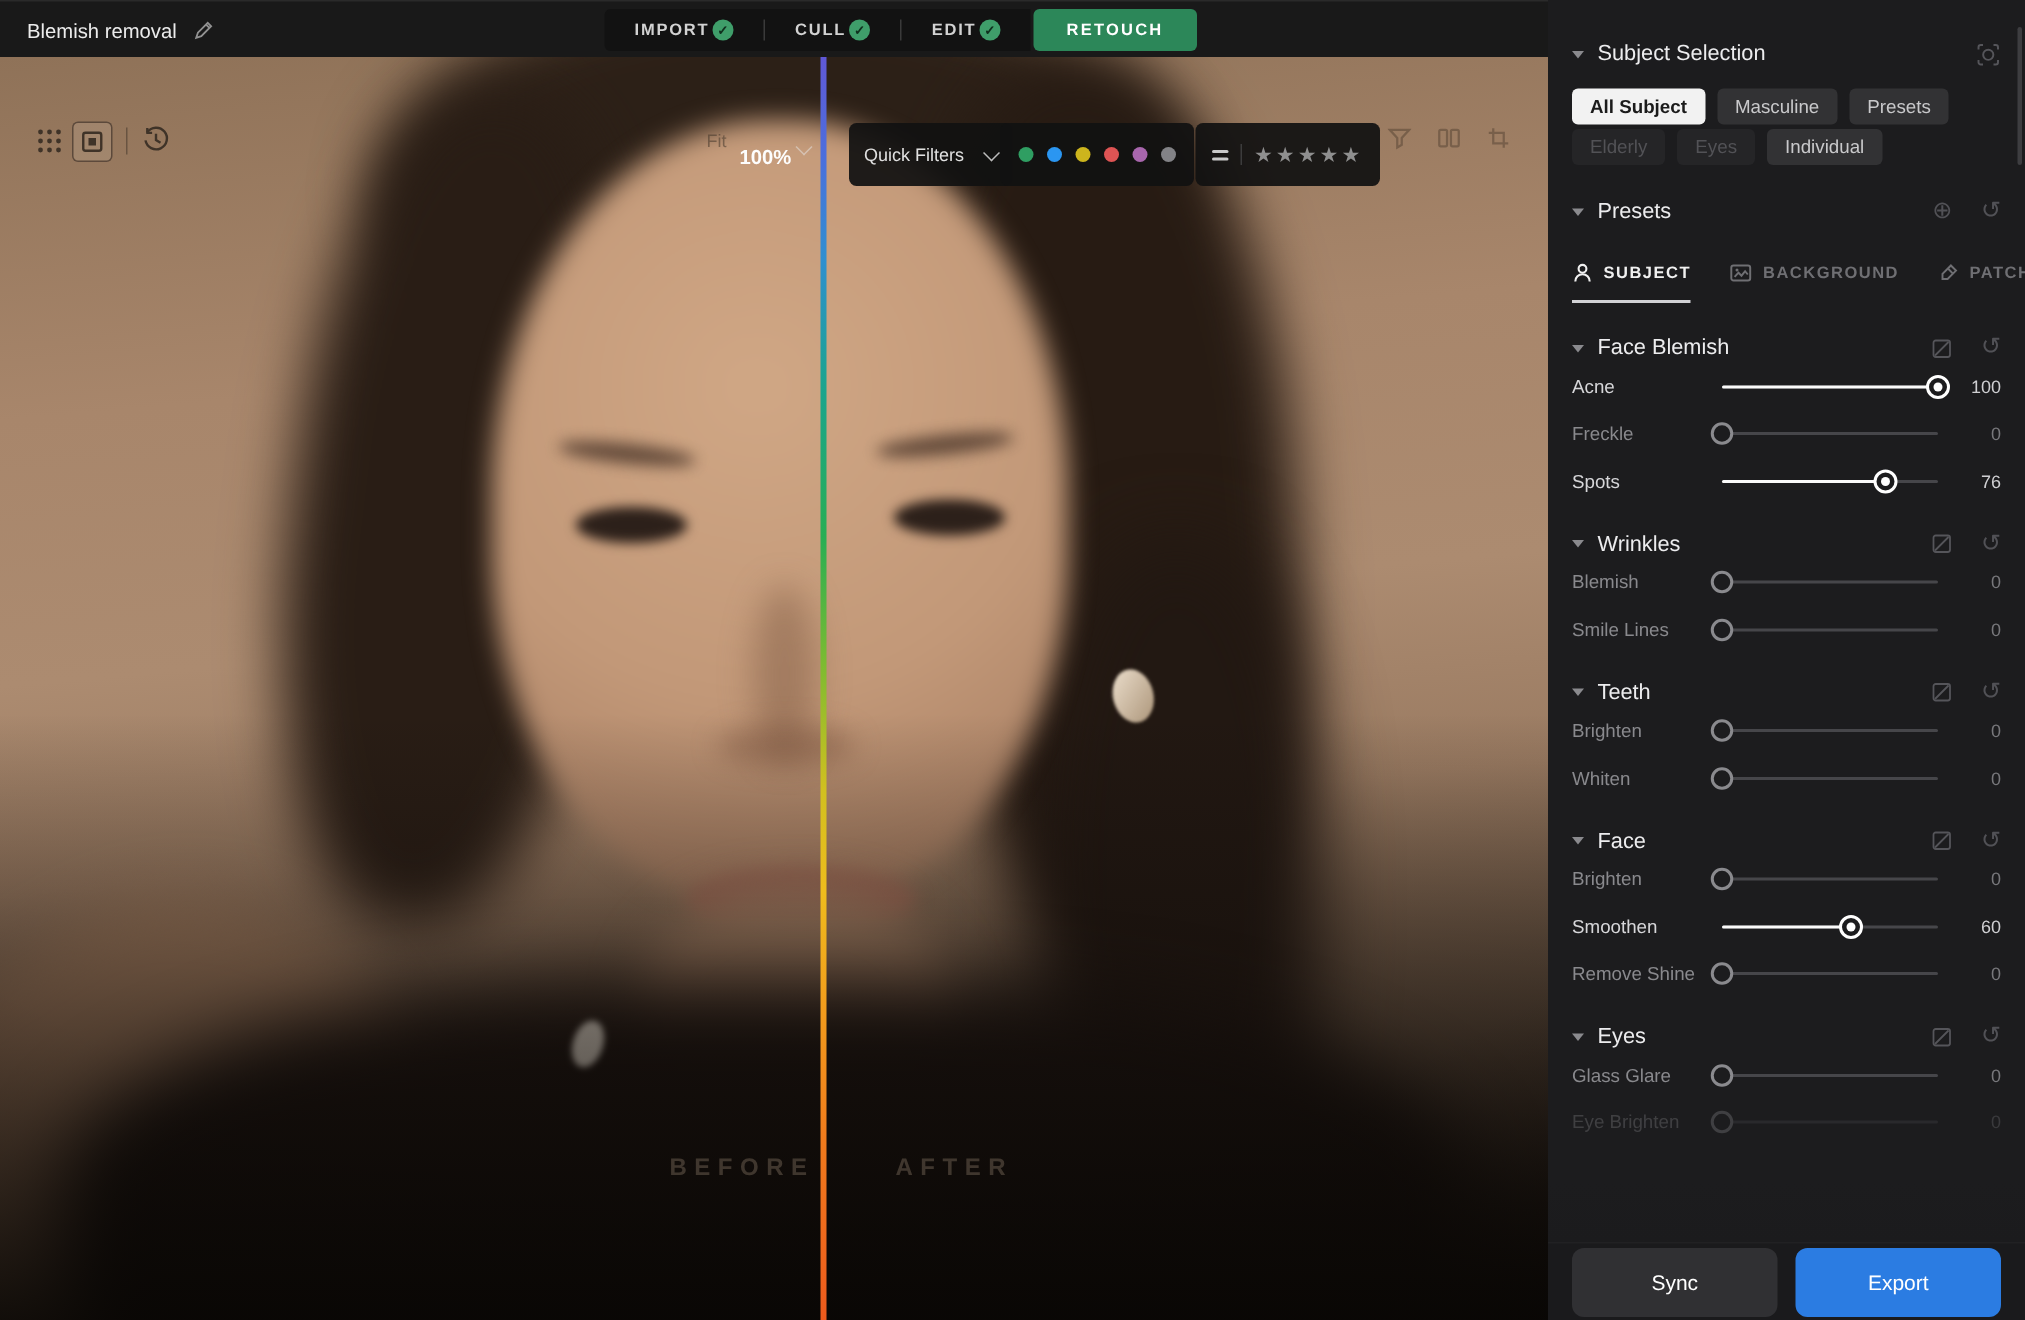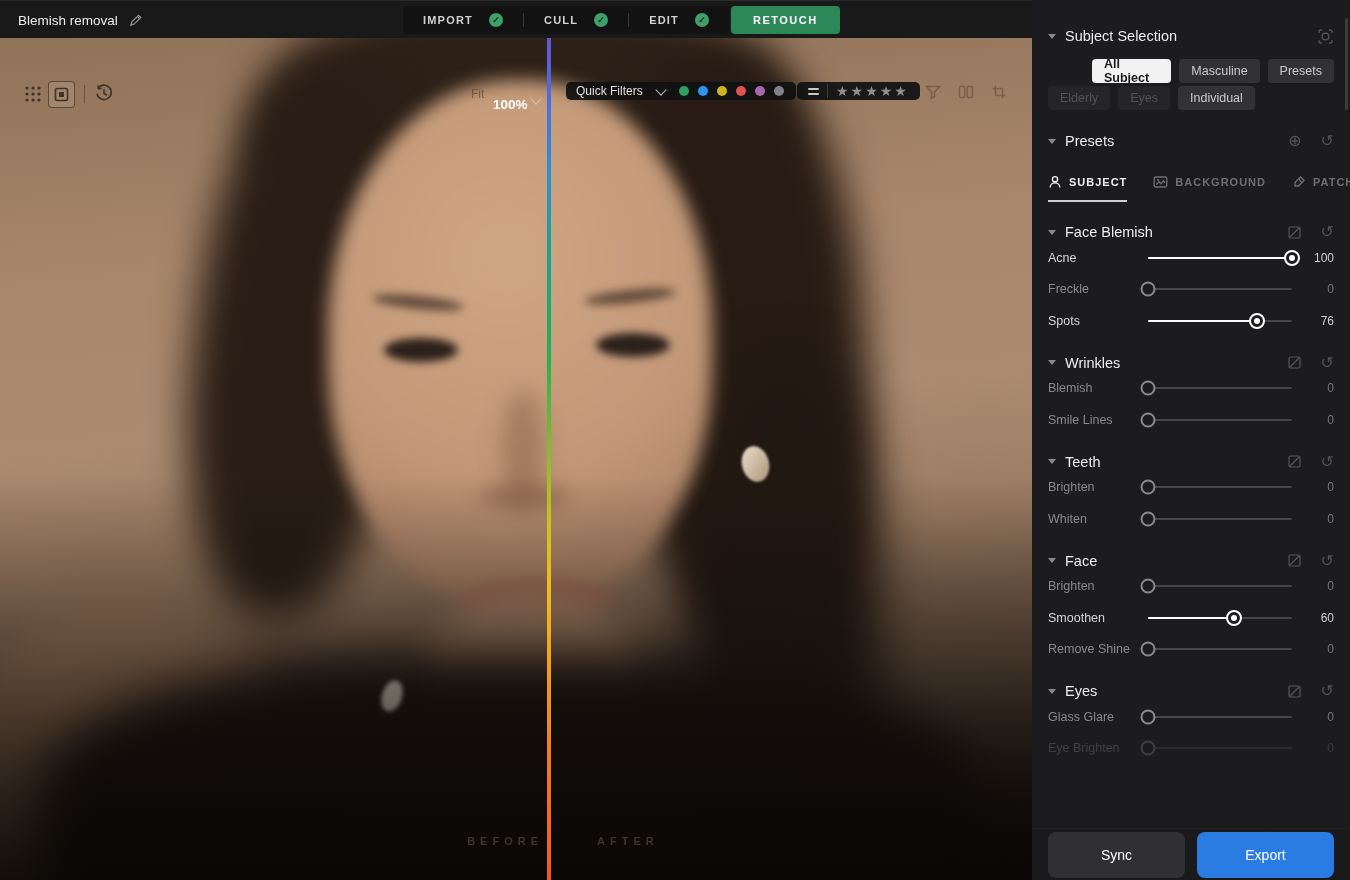--- a/index.html
+++ b/index.html
@@ -8,21 +8,21 @@
   .app { position:relative; width:1350px; height:880px; }
 
   
   .tophdr { position:absolute; left:0; top:0; width:1032px; height:38px;
     background:#191919; border-top:1px solid #2a2a2a; z-index:30; }
   .titlewrap { position:absolute; left:18px; top:0; height:38px; display:flex; align-items:center; gap:10px; }
   .doctitle { font-size:13.5px; color:#ececec; }
   .pencil { width:15px; height:15px; opacity:.75; cursor:pointer; }
   .topcenter { position:absolute; left:403px; top:5px; display:flex; align-items:stretch; height:28px; }
   .steps { display:flex; align-items:center; background:#121212; border-radius:4px 0 0 4px; }
-  .step { display:flex; align-items:center; gap:16px; padding:0 20px; height:100%; cursor:pointer; }
+  .step { display:flex; align-items:center; gap:2px; padding:0 20px; height:100%; cursor:pointer; }
   .step-label { font-size:11px; font-weight:bold; letter-spacing:1.2px; color:#d2d2d2; }
   .chk { width:14px; height:14px; border-radius:50%; background:#3f9e6a; color:#10301e;
     font-size:9px; font-weight:bold; display:flex; align-items:center; justify-content:center; }
   .stepdiv { width:1px; height:14px; background:#3a3a3a; }
   .retouch-btn { border:none; background:#2c8759; color:#fff; font-family:inherit;
     font-size:11px; font-weight:bold; letter-spacing:1.5px; padding:0 22px;
     border-radius:4px; margin-left:2px; cursor:pointer; }
 
   
   .canvas { position:absolute; left:0; top:38px; width:1032px; height:842px; overflow:hidden;
@@ -56,38 +56,38 @@
     background:#dcd3c6; filter:blur(2px); transform:rotate(18deg); }
   .earring { left:742px; top:408px; width:27px; height:36px; border-radius:50%;
     background:linear-gradient(135deg,#ecdfcd,#ab9478); filter:blur(1px); transform:rotate(-14deg); }
   .vignette { left:0; top:0; right:0; bottom:0;
     background:linear-gradient(180deg, rgba(0,0,0,0) 52%, rgba(14,10,8,.5) 76%, rgba(8,6,4,.92) 100%),
                radial-gradient(130% 105% at 50% 28%, rgba(0,0,0,0) 58%, rgba(16,12,9,.38) 100%); }
 
   
   .splitline { position:absolute; left:547px; top:0; bottom:0; width:4px; cursor:ew-resize; z-index:10;
     background:linear-gradient(180deg,#6058d6 0%,#4b6fdd 8%,#2f8fd0 16%,#1ba48f 26%,#27ae54 38%,#7cbb31 48%,#d1c01f 58%,#eebc1d 66%,#f29a1c 76%,#f07a1c 86%,#ed5a1c 100%); }
-  .ba-label { position:absolute; font-size:11px; font-weight:bold; letter-spacing:5px;
-    color:rgba(190,170,145,.28); top:797px; z-index:11; }
+  .ba-label { position:absolute; font-size:16px; font-weight:bold; letter-spacing:5px;
+    color:rgba(190,170,145,.28); top:732px; z-index:11; }
   .ba-label.before { left:443px; width:100px; text-align:right; }
   .ba-label.after  { left:597px; }
 
   
   .ctb { position:absolute; z-index:20; }
   .gridicon { left:24px; top:47px; }
   .panelbox { left:48px; top:43px; width:27px; height:27px; border:1.5px solid rgba(80,64,50,.85);
     border-radius:4px; background:rgba(235,222,208,.14); display:flex; align-items:center; justify-content:center; cursor:pointer; }
   .ctbdiv { left:84px; top:47px; width:1px; height:18px; background:rgba(60,48,38,.5); }
   .histicon { left:94px; top:45px; cursor:pointer; }
   .fitlabel { left:471px; top:49px; font-size:12px; color:rgba(70,56,44,.55); cursor:pointer; }
   .zoomlevel { left:493px; top:59px; font-size:13.5px; font-weight:bold; color:#fdfdfd; cursor:pointer; }
   .zoomchev { left:532px; top:51px; opacity:.5; }
   .chev { width:8px; height:8px; border-right:1.6px solid #e6e6e6; border-bottom:1.6px solid #e6e6e6;
     transform:rotate(45deg); display:inline-block; }
-  .pill { position:absolute; top:44px; height:18px; background:rgba(17,17,17,.93); border-radius:5px;
+  .pill { position:absolute; top:44px; height:42px; background:rgba(17,17,17,.93); border-radius:5px;
     display:flex; align-items:center; z-index:20; }
   .qf { left:566px; padding:0 10px; gap:14px; cursor:pointer; }
   .qf-label { font-size:12px; color:#e0e0e0; }
   .dotspill { left:667px; padding:0 12px; gap:9px; }
   .cdot { width:10px; height:10px; border-radius:50%; display:inline-block; cursor:pointer; }
   .starspill { left:797px; padding:0 11px; gap:8px; }
   .eqicon { display:flex; flex-direction:column; gap:3px; cursor:pointer; }
   .eqicon i { display:block; width:11px; height:2px; background:#c9c9c9; border-radius:1px; }
   .starsep { width:1px; height:14px; background:#3c3c3c; }
   .star { font-size:14px; color:#8f8f8f; cursor:pointer; letter-spacing:2px; }
@@ -105,21 +105,21 @@
   .stitle { font-size:14.5px; color:#ececee; }
   .hspacer { flex:1; }
   .hicon { color:#55555a; display:flex; align-items:center; cursor:pointer; }
   .reset-glyph { font-size:16px; line-height:1; color:#515156; cursor:pointer; }
   .mt26{margin-top:26px}.mt21{margin-top:21px}.mt20{margin-top:20px}.mt16{margin-top:16px}
 
   .btnrow { display:flex; gap:8px; margin-top:13px; }
   .btnrow.second { margin-top:3px; }
   .selbtn { height:24px; padding:0 12px; border-radius:4px; font-size:12.5px; display:flex;
     align-items:center; cursor:pointer; background:#323234; color:#c9c9cb; }
-  .selbtn.sel { background:#f2f2f2; color:#1b1b1b; font-weight:bold;margin-left:44px; }
+  .selbtn.sel { background:#f2f2f2; color:#1b1b1b; font-weight:bold; }
   .selbtn.dis { background:#252527; color:#525256; }
 
   .presetdd { margin-top:12px; height:36px; background:#29292c; border-radius:8px; display:flex;
     align-items:center; padding:0 14px; cursor:pointer; }
   .presetdd .ph { font-size:13.5px; color:#8b8b8f; flex:1; }
   .ddchev { width:9px; height:9px; border-right:1.8px solid #dedede; border-bottom:1.8px solid #dedede;
     transform:rotate(45deg) translateY(-2px); }
 
   .tabs { display:flex; gap:26px; margin-top:24px; }
   .tab { display:flex; align-items:center; gap:7px; font-size:11px; font-weight:bold; letter-spacing:1px;

